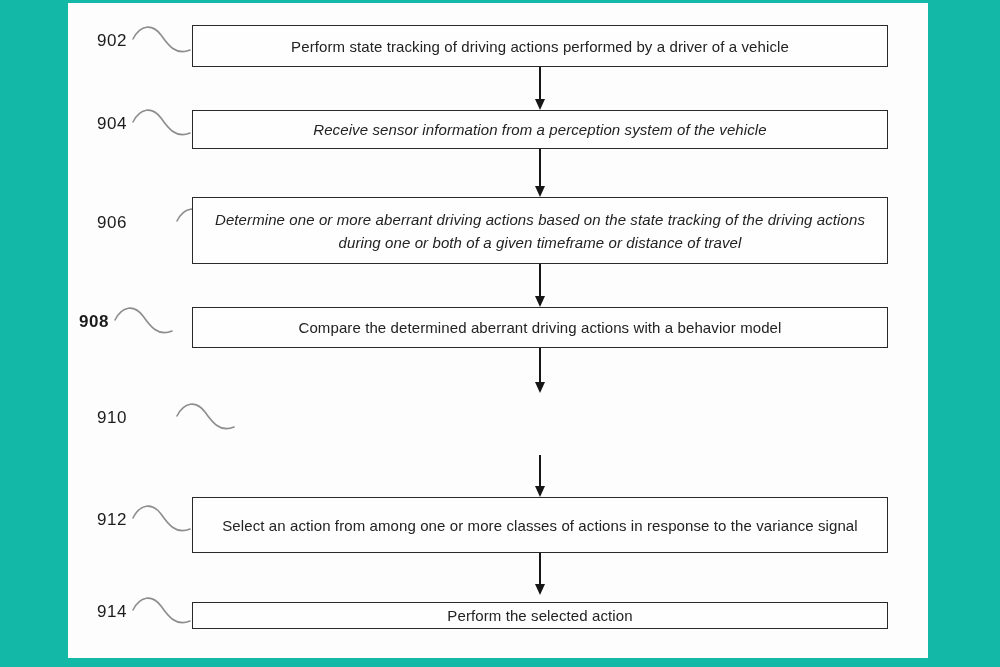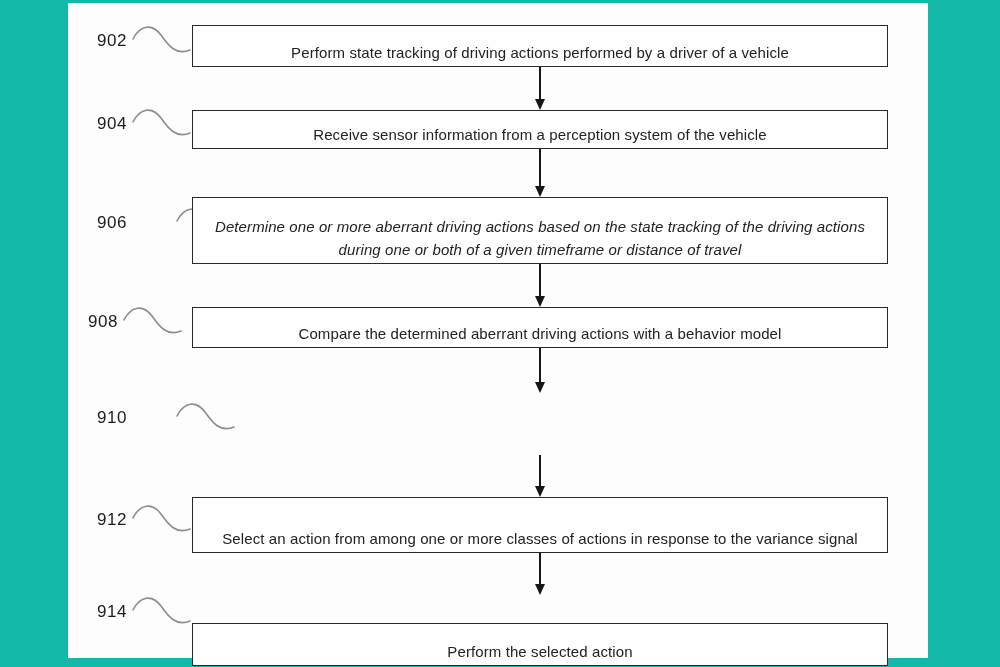--- a/index.html
+++ b/index.html
@@ -24,21 +24,21 @@
     background: #fdfdfd;
   }
   .flow-box {
     position: absolute;
     left: 124px;
     width: 696px;
     box-sizing: border-box;
     border: 1.5px solid #2a2a2a;
     background: #fefefe;
     display: flex;
-    align-items: flex-end;
+    align-items: center;
     justify-content: center;
     text-align: center;
     padding: 2px 14px;
   }
   .flow-box .box-text {
     font-size: 15px;
     line-height: 23px;
     color: #222;
     letter-spacing: 0.1px;
   }
@@ -99,21 +99,21 @@
       <div class="arrow-line"></div>
       <div class="arrow-head"></div>
     </div>
 
     <div class="ref-row" style="left:29px; top:101px;">
       <span class="ref-num">904</span>
       <svg class="squiggle-svg" width="60" height="40" viewBox="0 0 60 40">
         <path d="M1,18 C8,4 20,2 29,14 C36,24 44,35 58,29" fill="none" stroke="#8d8d8d" stroke-width="1.6" stroke-linecap="round"></path>
       </svg>
     </div>
-    <div class="flow-box" style="top:107px; height:39px;">
+    <div class="flow-box" style="top:107px; height:39px;font-style:italic;">
       <span class="box-text">Receive sensor information from a perception system of the vehicle</span>
     </div>
     <div class="connector" style="top:146px; height:48px;">
       <div class="arrow-line"></div>
       <div class="arrow-head"></div>
     </div>
 
     <div class="ref-row" style="left:29px; top:200px;gap:44px;">
       <span class="ref-num">906</span>
       <svg class="squiggle-svg" width="60" height="40" viewBox="0 0 60 40">
@@ -121,21 +121,21 @@
       </svg>
     </div>
     <div class="flow-box" style="top:194px; height:67px;font-style:italic;">
       <span class="box-text">Determine one or more aberrant driving actions based on the state tracking of the driving actions during one or both of a given timeframe or distance of travel</span>
     </div>
     <div class="connector" style="top:261px; height:43px;">
       <div class="arrow-line"></div>
       <div class="arrow-head"></div>
     </div>
 
-    <div class="ref-row" style="left:20px; top:299px;">
+    <div class="ref-row" style="left:11px; top:299px;font-weight:bold;">
       <span class="ref-num">908</span>
       <svg class="squiggle-svg" width="60" height="40" viewBox="0 0 60 40">
         <path d="M1,18 C8,4 20,2 29,14 C36,24 44,35 58,29" fill="none" stroke="#8d8d8d" stroke-width="1.6" stroke-linecap="round"></path>
       </svg>
     </div>
     <div class="flow-box" style="top:304px; height:41px;">
       <span class="box-text">Compare the determined aberrant driving actions with a behavior model</span>
     </div>
     <div class="connector" style="top:345px; height:45px;">
       <div class="arrow-line"></div>
@@ -166,18 +166,18 @@
       <div class="arrow-line"></div>
       <div class="arrow-head"></div>
     </div>
 
     <div class="ref-row" style="left:29px; top:589px;">
       <span class="ref-num">914</span>
       <svg class="squiggle-svg" width="60" height="40" viewBox="0 0 60 40">
         <path d="M1,18 C8,4 20,2 29,14 C36,24 44,35 58,29" fill="none" stroke="#8d8d8d" stroke-width="1.6" stroke-linecap="round"></path>
       </svg>
     </div>
-    <div class="flow-box" style="top:620px; height:43px;">
+    <div class="flow-box" style="top:599px; height:27px;">
       <span class="box-text">Perform the selected action</span>
     </div>
 
   </div>
 </div>
 
 </body></html>

